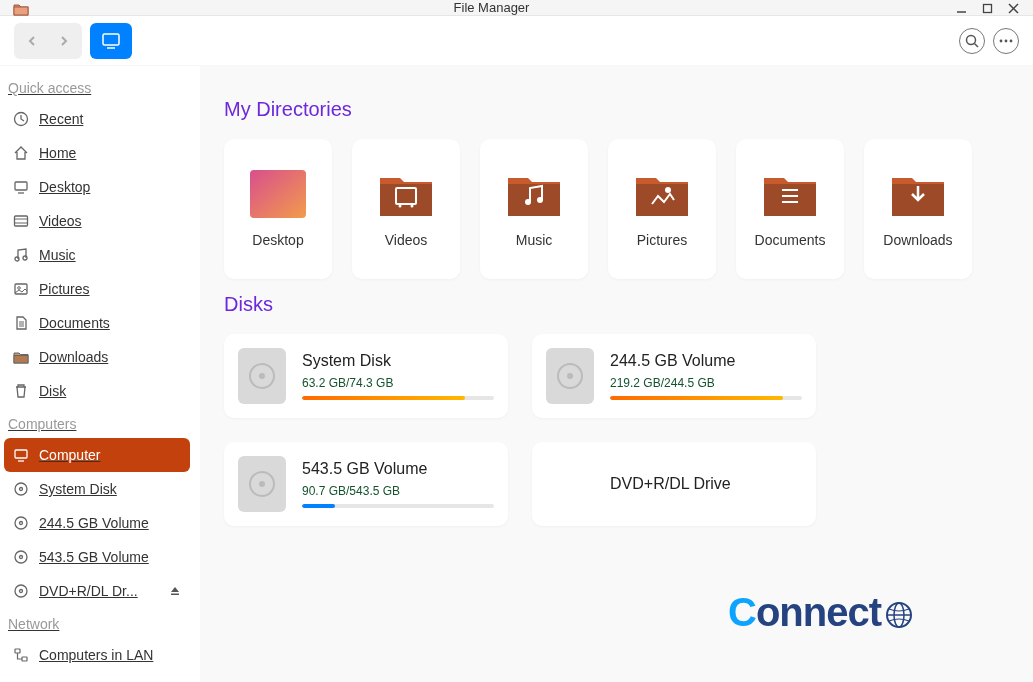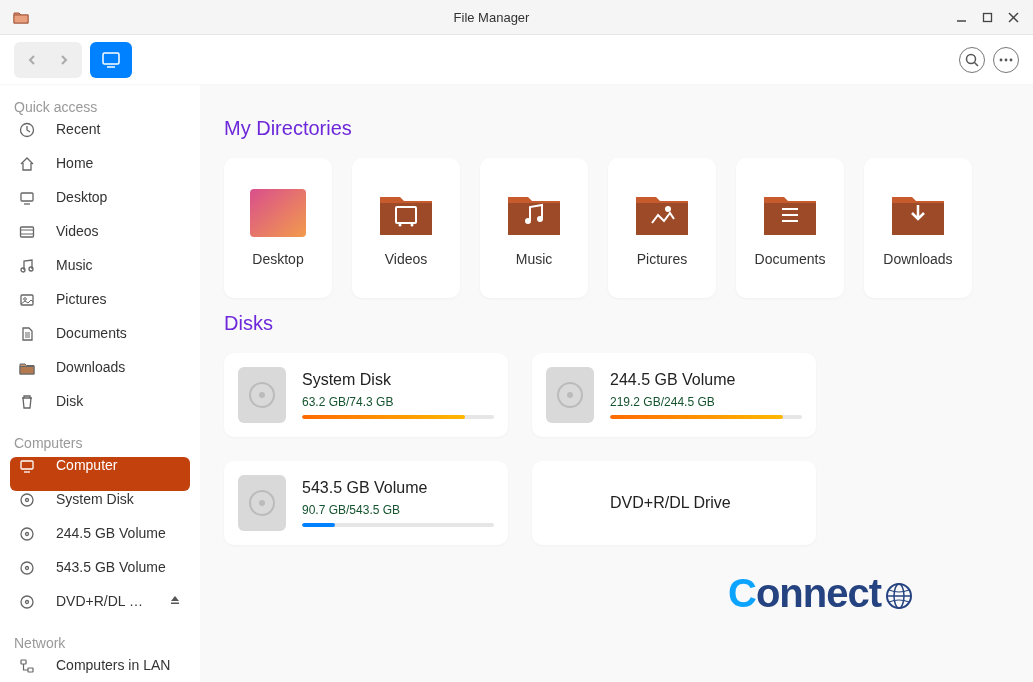--- a/index.html
+++ b/index.html
@@ -1,40 +1,40 @@
 <!DOCTYPE html>
 <html><head>
 <meta charset="utf-8">
 <style>
   * { box-sizing: border-box; margin: 0; padding: 0; }
   body { font-family: -apple-system, BlinkMacSystemFont, "Segoe UI", sans-serif; font-size: 14px; color: #333; background: #fff; width: 1033px; height: 682px; overflow: hidden; display: flex; flex-direction: column; }
   
   
-  .titlebar { height: 35px; background: #f5f5f5; display: flex; align-items: center; padding: 0 12px; border-bottom: 1px solid rgba(0,0,0,0.06); }
+  .titlebar { height: 16px; background: #f5f5f5; display: flex; align-items: flex-start; padding: 0 12px; border-bottom: 1px solid rgba(0,0,0,0.06); }
   .titlebar-icon { width: 18px; height: 18px; display: flex; align-items: center; justify-content: center; }
   .titlebar-title { flex: 1; text-align: center; font-size: 13px; color: #333; }
   .titlebar-controls { display: flex; gap: 10px; align-items: center; }
   .titlebar-btn { width: 16px; height: 16px; display: flex; align-items: center; justify-content: center; cursor: pointer; color: #444; }
   
   
   .toolbar { height: 50px; background: #fff; display: flex; align-items: center; padding: 0 14px; gap: 8px; border-bottom: 1px solid rgba(0,0,0,0.03); }
   .navgroup { background: #efefef; border-radius: 6px; display: flex; align-items: center; padding: 2px; }
   .navbtn { width: 32px; height: 32px; display: flex; align-items: center; justify-content: center; color: #aaa; cursor: pointer; border-radius: 5px; }
   .pcbtn { width: 42px; height: 36px; background: #0081ff; border-radius: 6px; display: flex; align-items: center; justify-content: center; color: #fff; cursor: pointer; }
   .toolbar-spacer { flex: 1; }
   .toolbtn { width: 28px; height: 28px; display: flex; align-items: center; justify-content: center; color: #555; cursor: pointer; border-radius: 50%; border: 1px solid transparent; }
   .toolbtn.more { border-color: #777; }
   .toolbtn.search { border-color: #777; }
   
   .body { flex: 1; display: flex; min-height: 0; }
   
   
-  .sidebar { width: 200px; background: #fff; overflow-y: auto; padding: 6px 10px 0 10px; }
+  .sidebar { width: 200px; background: #fff; overflow-y: auto; padding: 6px 10px 0 4px; text-decoration: underline; }
   .sb-section { color: #999; font-size: 14px; padding: 8px 4px 6px 4px; }
-  .sb-item { display: flex; align-items: flex-start; gap: 20px; height: 34px; padding: 0 8px; border-radius: 6px; cursor: pointer; color: #333; }
+  .sb-item { display: flex; align-items: center; gap: 9px; height: 34px; padding: 0 8px; border-radius: 6px; cursor: pointer; color: #333; }
   .sb-item.active { background: #c2410c; color: #fff; }
   .sb-icon { width: 18px; height: 18px; display: flex; align-items: center; justify-content: center; flex-shrink: 0; }
   .sb-label { white-space: nowrap; overflow: hidden; text-overflow: ellipsis; flex: 1; }
   .sb-eject { width: 14px; height: 14px; display: flex; align-items: center; justify-content: center; color: #555; }
   .sb-item .sb-icon svg { stroke: #666; }
   .sb-item.active .sb-icon svg { stroke: #fff; }
   .sb-item.dl .sb-icon svg { fill: #b37a52; }
   
   
   .main { flex: 1; background: #f9f9fa; overflow-y: auto; padding: 18px 24px; }
@@ -50,21 +50,21 @@
   .disk-icon { width: 48px; height: 56px; background: #d9d9d9; border-radius: 6px; position: relative; flex-shrink: 0; }
   .disk-icon::after { content: ""; position: absolute; width: 22px; height: 22px; border: 2px solid #bbb; border-radius: 50%; top: 50%; left: 50%; transform: translate(-50%,-50%); }
   .disk-icon::before { content: ""; position: absolute; width: 6px; height: 6px; background: #bbb; border-radius: 50%; top: 50%; left: 50%; transform: translate(-50%,-50%); }
   .disk-info { flex: 1; display: flex; flex-direction: column; gap: 6px; }
   .disk-title { font-size: 16px; color: #222; }
   .disk-usage { font-size: 12px; color: #14532d; }
   .disk-bar { height: 4px; background: #e6e6e6; border-radius: 2px; overflow: hidden; }
   .disk-fill { height: 100%; background: linear-gradient(90deg, #ff6a00, #ffb800); border-radius: 2px; }
   .disk-fill.blue { background: #0081ff; }
   
-  .watermark { position: absolute; right: 120px; bottom: 63px; opacity: 0.95; pointer-events: none; }
+  .watermark { position: absolute; right: 120px; bottom: 44px; opacity: 0.95; pointer-events: none; }
   .watermark-text { font-size: 40px; font-weight: 800; color: #1a3a7a; letter-spacing: -1px; }
   .watermark-text .c { color: #00a0ff; }
   .watermark-sub { text-align: right; color: #e53935; font-weight: 700; font-size: 16px; margin-top: -6px; }
 </style>
 </head>
 <body>
 
 <div class="titlebar">
   <div class="titlebar-icon">
     <svg width="16" height="14" viewBox="0 0 16 14">

